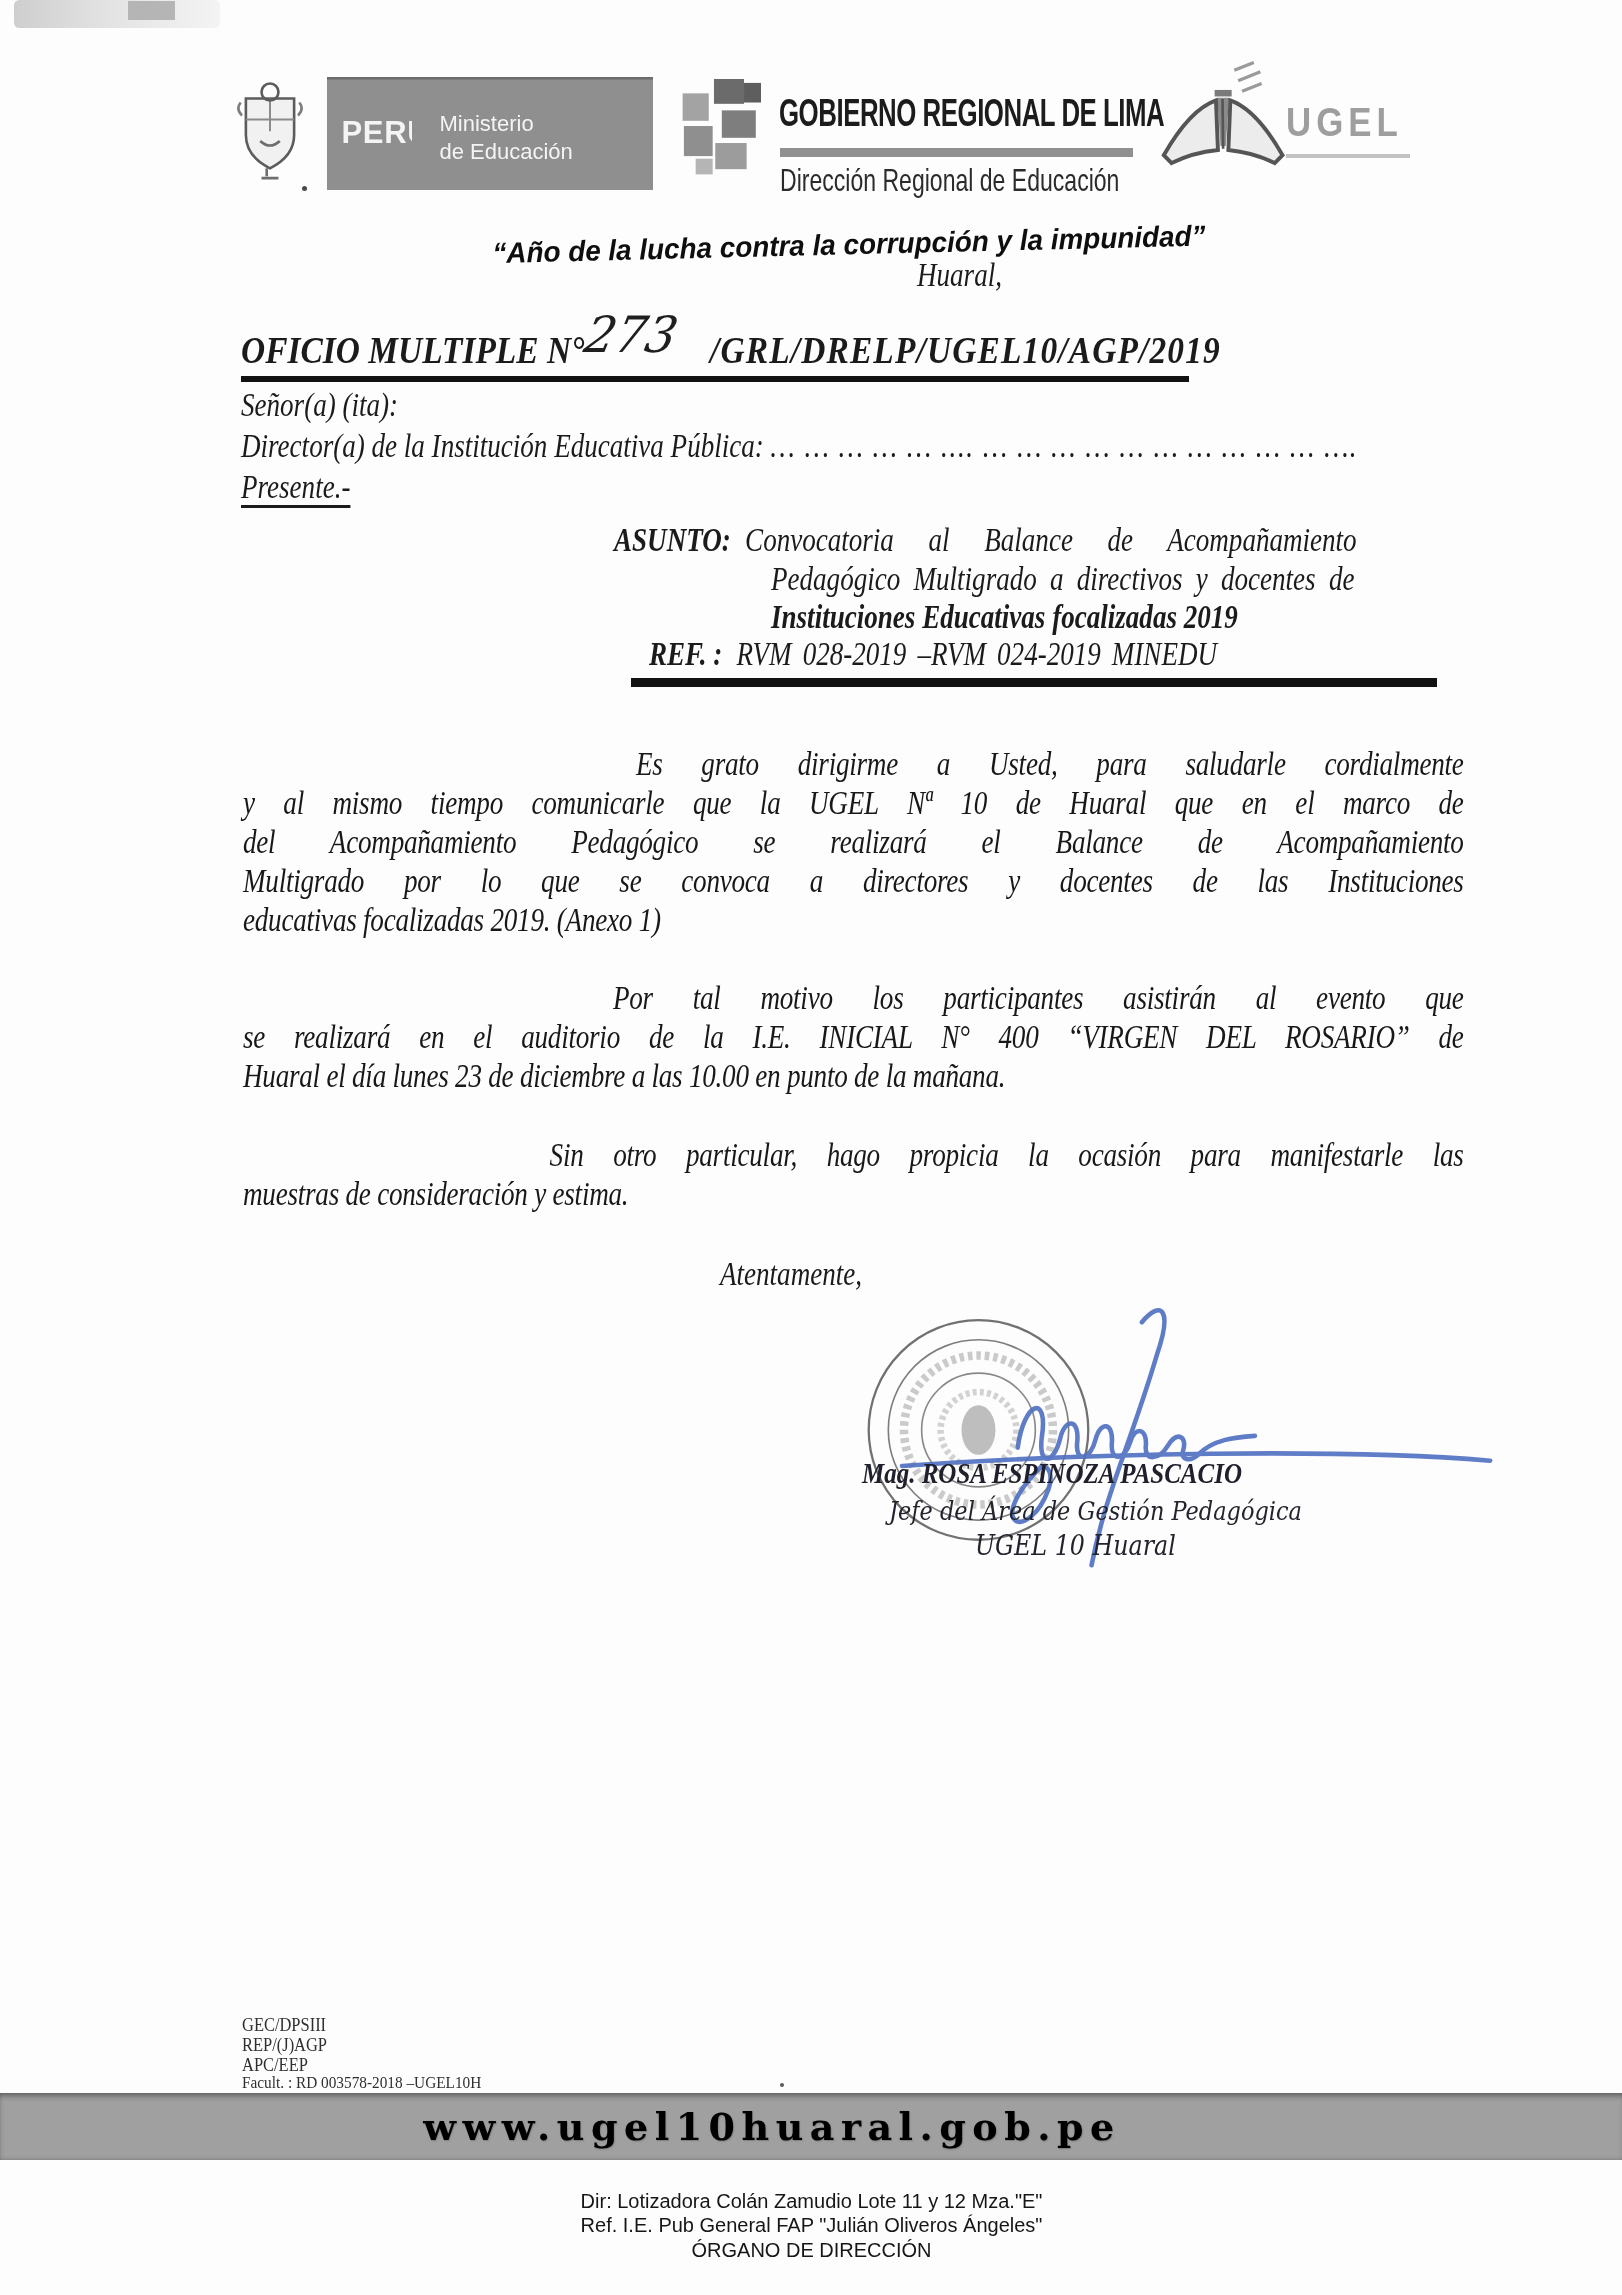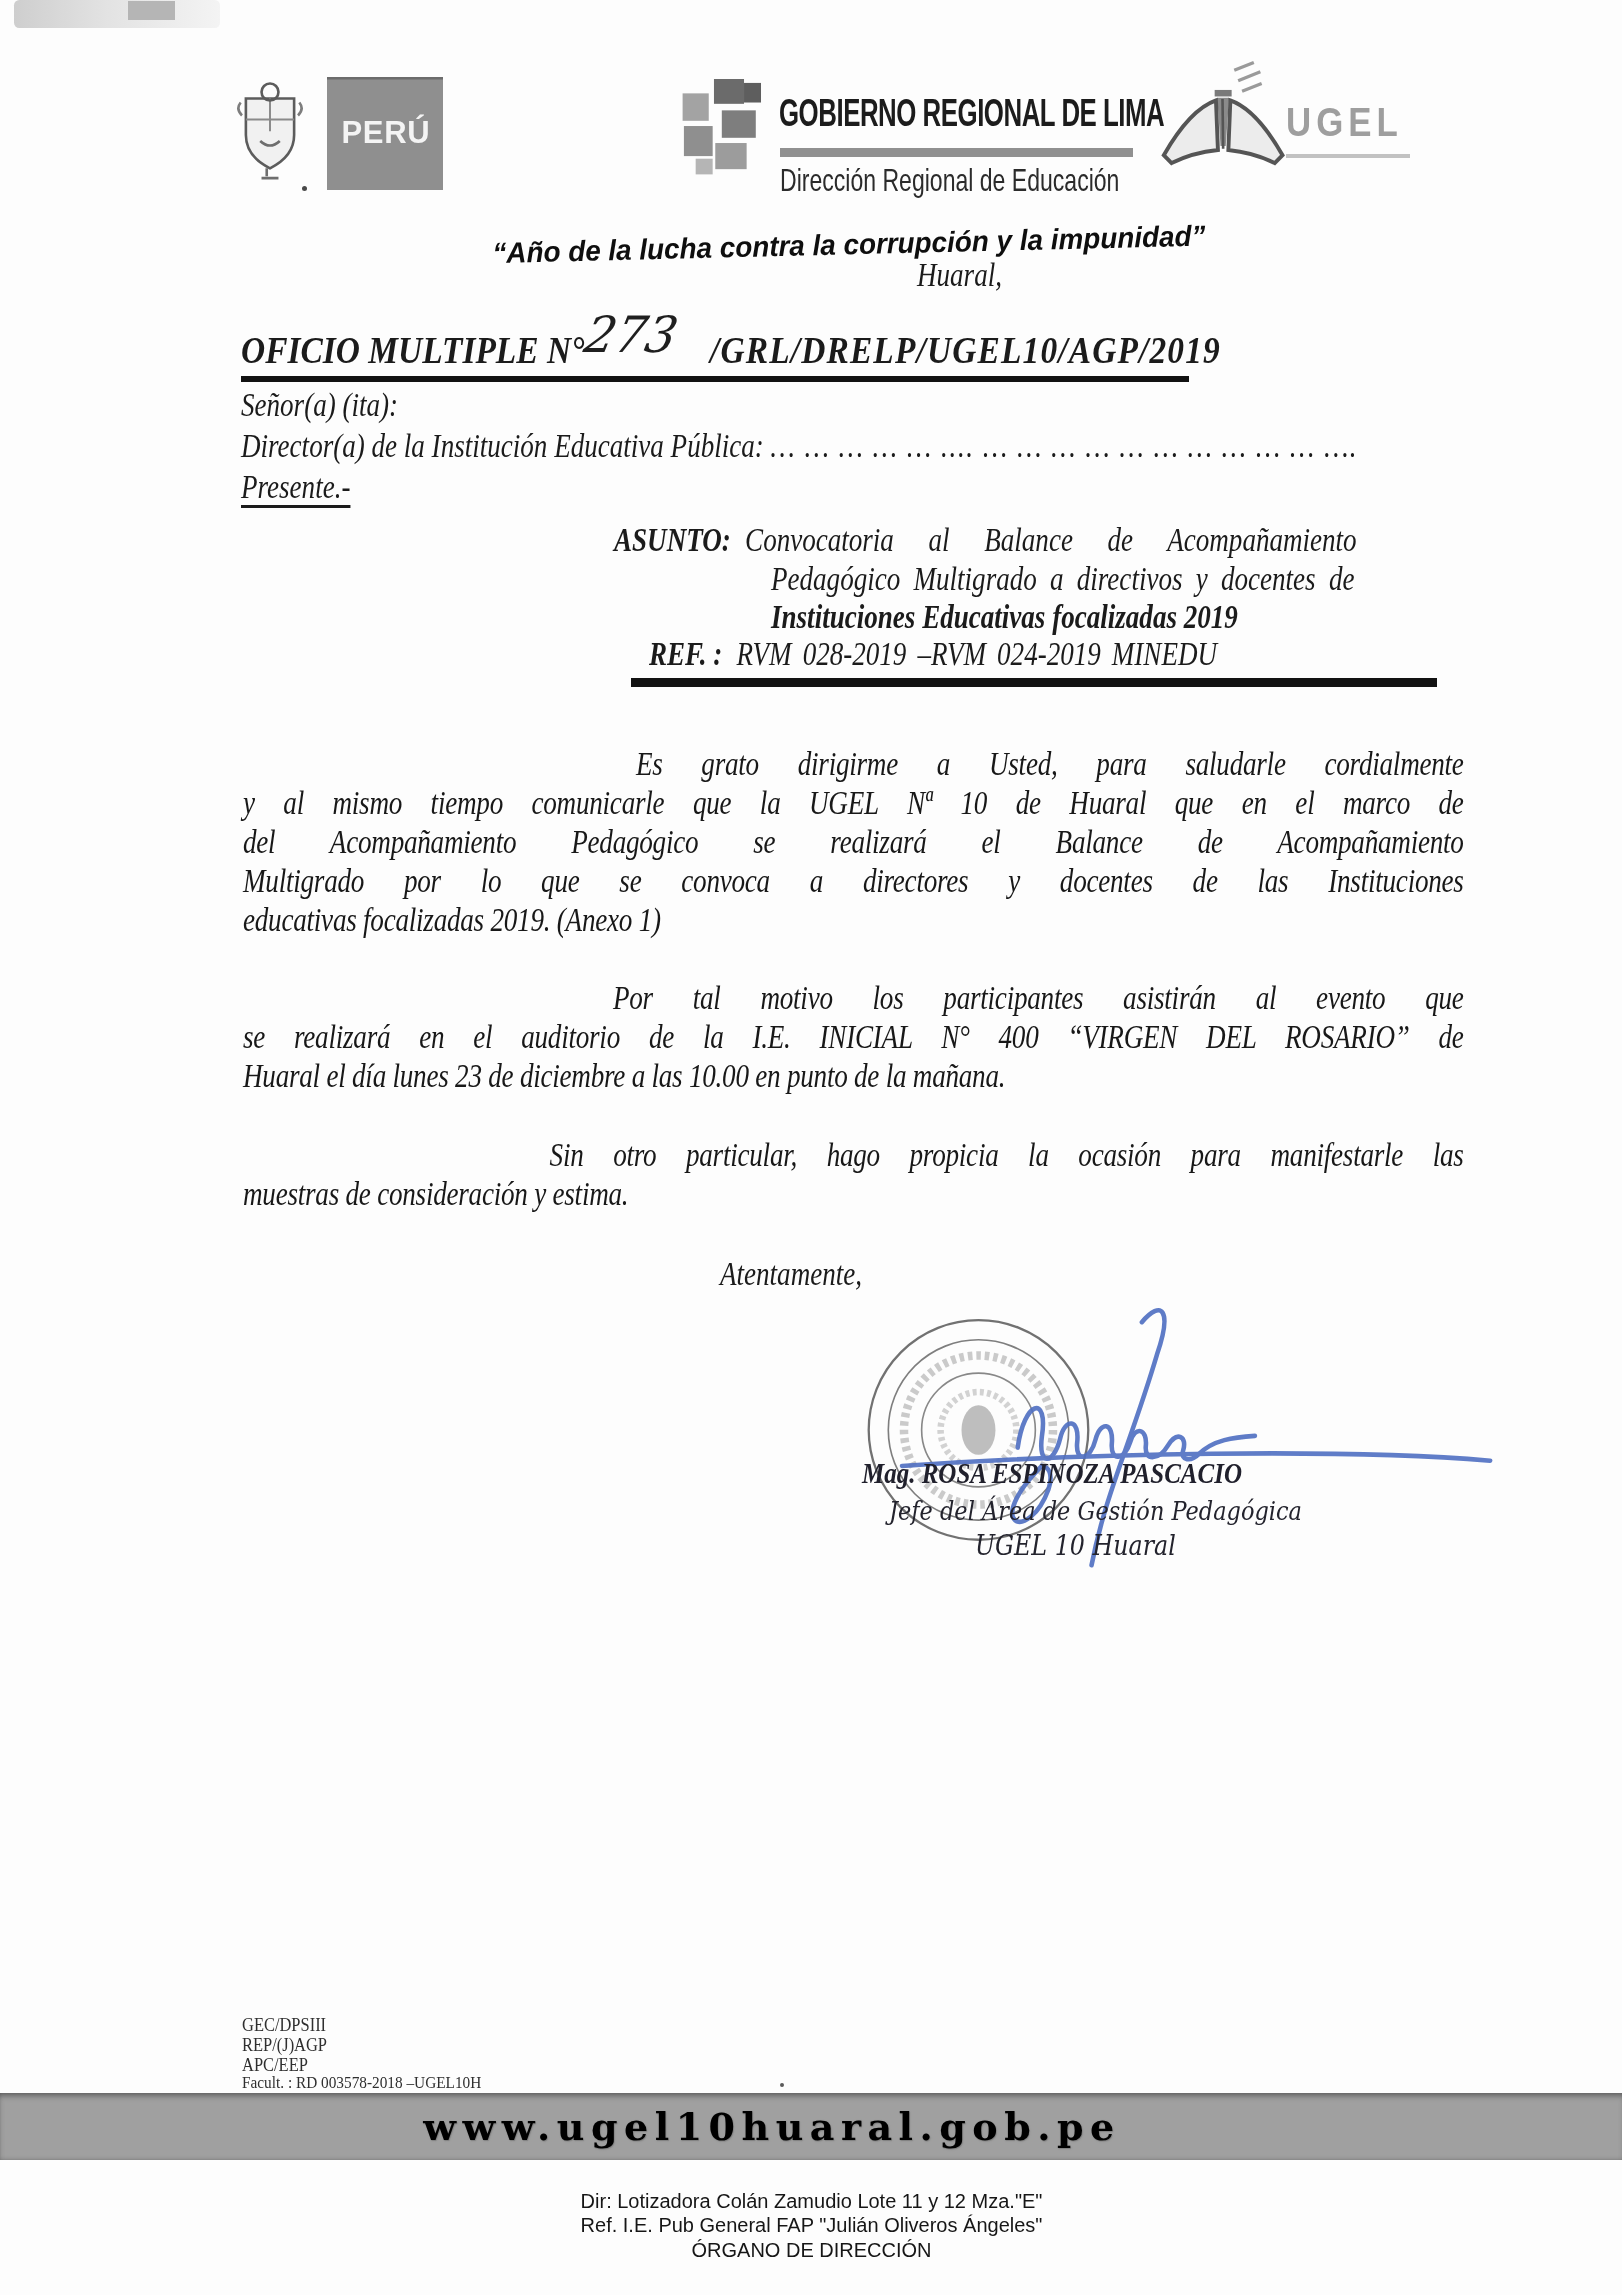--- a/index.html
+++ b/index.html
@@ -46,20 +46,24 @@
     <path d="M18 30 h74 v56 c0 26 -19 42 -37 51 c-18 -9 -37 -25 -37 -51 z" fill="#f1f1f1" stroke="#5c5c5c" stroke-width="4"></path>
     <path d="M18 62 h74 M55 30 v50" stroke="#8a8a8a" stroke-width="3" fill="none"></path>
     <circle cx="55" cy="20" r="13" fill="none" stroke="#5c5c5c" stroke-width="4"></circle>
     <path d="M10 36 q-8 10 2 20 M100 36 q8 10 -2 20" stroke="#7d7d7d" stroke-width="4" fill="none"></path>
     <path d="M40 95 q15 14 30 0" stroke="#6e6e6e" stroke-width="4" fill="none"></path>
     <path d="M50 137 v12 M42 152 h26" stroke="#6e6e6e" stroke-width="4" fill="none"></path>
   </svg>
 
   <div class="graybox" style="left:327px;top:77px;width:116px;height:113px;">
     <div class="boxtext b" style="position:absolute;left:14.4px;top:38px;font-size:31px;letter-spacing:0.7px;">PERÚ</div>
+  </div>
+  <div class="graybox" style="left:412px;top:77px;width:241px;height:113px;">
+    <div class="boxtext" style="position:absolute;left:27.5px;top:34px;font-size:22px;">Ministerio</div>
+    <div class="boxtext" style="position:absolute;left:27.5px;top:62px;font-size:22px;">de Educación</div>
   </div>
 
   <svg style="left:676px;top:79px;" width="89" height="98" viewBox="0 0 136 150">
     <rect x="58" y="0" width="46" height="38" fill="#6b6b6b"></rect>
     <rect x="104" y="6" width="26" height="30" fill="#5e5e5e"></rect>
     <rect x="10" y="22" width="40" height="42" fill="#a3a3a3"></rect>
     <rect x="70" y="48" width="52" height="42" fill="#7e7e7e"></rect>
     <rect x="12" y="72" width="44" height="46" fill="#8f8f8f"></rect>
     <rect x="60" y="98" width="48" height="40" fill="#9c9c9c"></rect>
     <rect x="30" y="122" width="26" height="24" fill="#b5b5b5"></rect>

